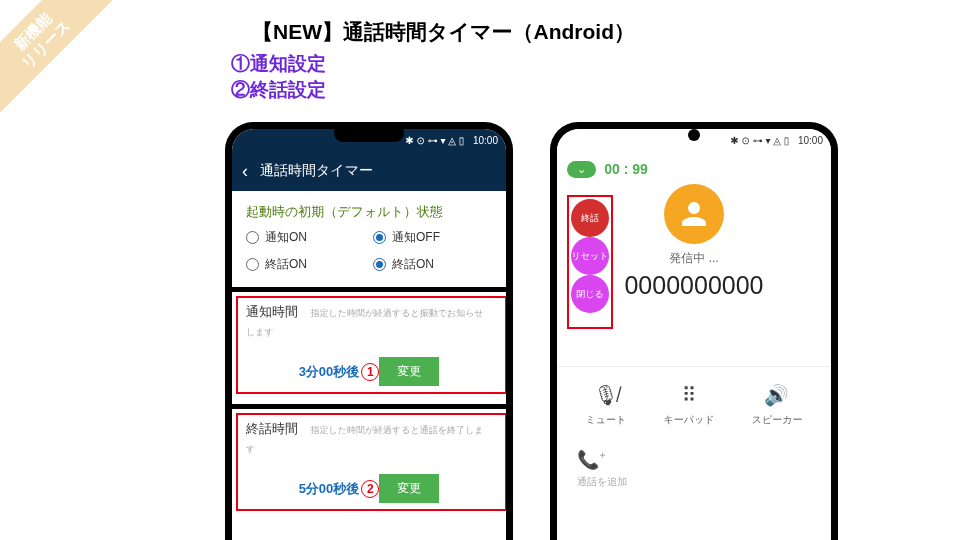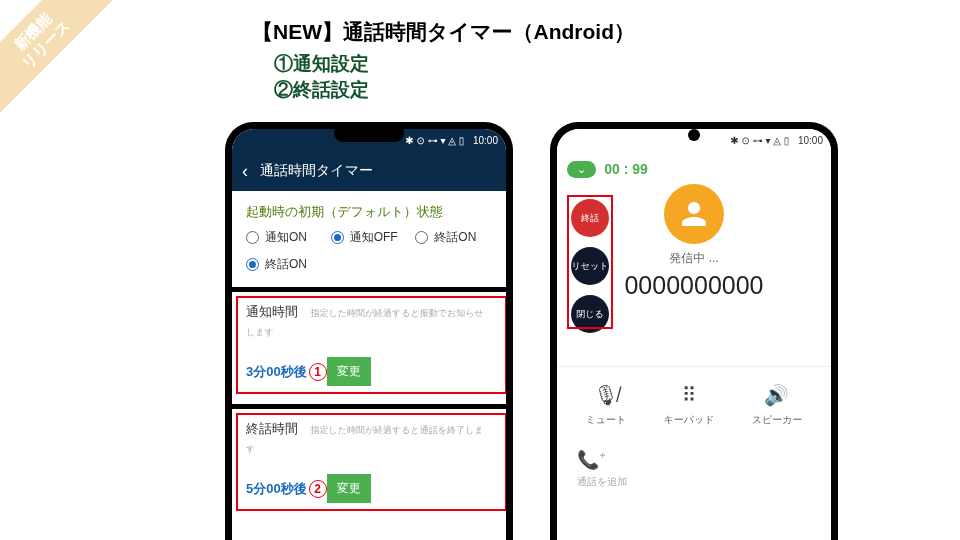--- a/index.html
+++ b/index.html
@@ -1,54 +1,54 @@
 <!DOCTYPE html>
 <html><head>
 <meta charset="utf-8">
 <style>
 * { margin: 0; padding: 0; box-sizing: border-box; }
 body { width: 960px; height: 540px; background: #fff; font-family: Arial, sans-serif; position: relative; overflow: hidden; }
 .banner { position: absolute; top: 13px; left: -53px; width: 185px; height: 50px; background: #f5deb3; color: #fff; font-size: 15px; font-weight: bold; transform: rotate(-45deg); display: flex; flex-direction: column; align-items: center; justify-content: center; line-height: 1.2; }
 .title { position: absolute; top: 18px; left: 204px; font-size: 21px; font-weight: bold; margin-left: 48px; }
-.callouts { position: absolute; top: 51px; left: 231px; font-size: 19px; font-weight: bold; color: #14532d; line-height: 1.35; margin-left: 43px; }
+.callouts { position: absolute; top: 51px; left: 231px; font-size: 19px; font-weight: bold; color: #6d28d9; line-height: 1.35; }
 .phone { position: absolute; background: #000; border-radius: 28px; padding: 7px; }
 .phone1 { top: 122px; left: 225px; width: 288px; height: 545px; }
 .phone2 { top: 122px; left: 550px; width: 288px; height: 545px; }
 .screen { width: 100%; height: 100%; background: #fff; border-radius: 22px; overflow: hidden; position: relative; }
 .statusbar { height: 22px; background: #0a2a4a; color: #fff; font-size: 10px; display: flex; align-items: center; justify-content: flex-end; padding-right: 8px; gap: 3px; }
 .statusbar.light { background: #fff; color: #333; }
 .appbar { height: 40px; background: #0a2a4a; color: #fff; display: flex; align-items: center; padding: 0 10px; font-size: 14px; }
 .back-icon { margin-right: 12px; font-size: 18px; }
 .section-label { padding: 12px 14px 8px; font-size: 13px; color: #4d7c0f; }
-.radio-grid { display: grid; grid-template-columns: 1fr 1fr 1fr; gap: 10px 8px; padding: 0 14px 14px; font-size: 12px; color: #333; }
+.radio-grid { display: grid; grid-template-columns: 1fr 1fr; gap: 10px 8px; padding: 0 14px 14px; font-size: 12px; color: #333; }
 .radio-item { display: flex; align-items: center; gap: 6px; }
 .radio { width: 13px; height: 13px; border: 1.5px solid #666; border-radius: 50%; display: inline-flex; align-items: center; justify-content: center; }
 .radio.selected::after { content: ""; width: 7px; height: 7px; background: #1a6bbd; border-radius: 50%; }
 .radio.selected { border-color: #1a6bbd; }
 .timer-block { position: relative; padding: 10px 14px 12px; border-top: 5px solid #000000; }
 .timer-title { font-size: 13px; color: #333; display: inline-block; }
 .timer-desc { font-size: 9px; color: #aaa; margin-left: 8px; }
-.timer-value-row { display: flex; justify-content: flex-start; align-items: center; margin-top: 18px; }
+.timer-value-row { display: flex; justify-content: center; align-items: center; margin-top: 18px; }
 .timer-value { font-size: 13px; color: #1a6bbd; font-weight: bold; display: flex; align-items: center; gap: 2px; }
-.change-btn { background: #4caf50; color: #fff; padding: 6px 10px; font-size: 12px; }
+.change-btn { background: #4caf50; color: #fff; padding: 6px 18px; font-size: 12px; }
 .circle-num { display: inline-flex; width: 18px; height: 18px; border: 1.5px solid #e60012; border-radius: 50%; color: #e60012; align-items: center; justify-content: center; font-size: 12px; font-weight: bold; }
 .redbox { position: absolute; border: 2.5px solid #e60012; pointer-events: none; }
 .notch { position: absolute; top: 2px; left: 50%; transform: translateX(-50%); width: 70px; height: 18px; background: #000; border-radius: 10px; z-index: 10; }
 .punch { position: absolute; top: 7px; left: 50%; transform: translateX(-50%); width: 12px; height: 12px; background: #000; border-radius: 50%; z-index: 10; }
 .call-header { display: flex; align-items: flex-start; padding: 10px 0 0 10px; gap: 8px; }
 .timer-pill { background: #4caf50; color: #fff; border-radius: 12px; padding: 2px 10px; font-size: 11px; display: flex; align-items: center; }
 .call-time { color: #4caf50; font-size: 14px; font-weight: bold; }
 .avatar { width: 60px; height: 60px; background: #f5a623; border-radius: 50%; margin: 6px auto 6px; display: flex; align-items: center; justify-content: center; }
 .avatar svg { width: 36px; height: 36px; fill: #fff; }
 .call-status { text-align: center; font-size: 12px; color: #666; margin-bottom: 4px; }
 .call-number { text-align: center; font-size: 25px; color: #222; margin-bottom: 10px; }
-.float-btns { position: absolute; left: 14px; top: 70px; display: flex; flex-direction: column; gap: 10px; justify-content: space-between; }
+.float-btns { position: absolute; left: 14px; top: 70px; display: flex; flex-direction: column; gap: 0; justify-content: space-between; }
 .float-btn { width: 38px; height: 38px; border-radius: 50%; color: #fff; font-size: 9px; display: flex; align-items: center; justify-content: center; }
 .float-btn.red { background: #d32f2f; }
-.float-btn.green { background: #0f172a; }
+.float-btn.green { background: #d946ef; }
 .call-actions { display: flex; justify-content: space-around; padding: 16px 10px 8px; border-top: 1px solid #eee; margin-top: 66px; }
 .call-action { display: flex; flex-direction: column; align-items: center; gap: 6px; font-size: 10px; color: #666; }
 .call-action-icon { font-size: 20px; color: #444; }
 .add-call { display: flex; flex-direction: column; align-items: flex-start; padding: 12px 20px; gap: 4px; color: #aaa; font-size: 10px; }
 .add-call-icon { font-size: 18px; }
 </style>
 </head>
 <body>
 
 <div class="banner">

